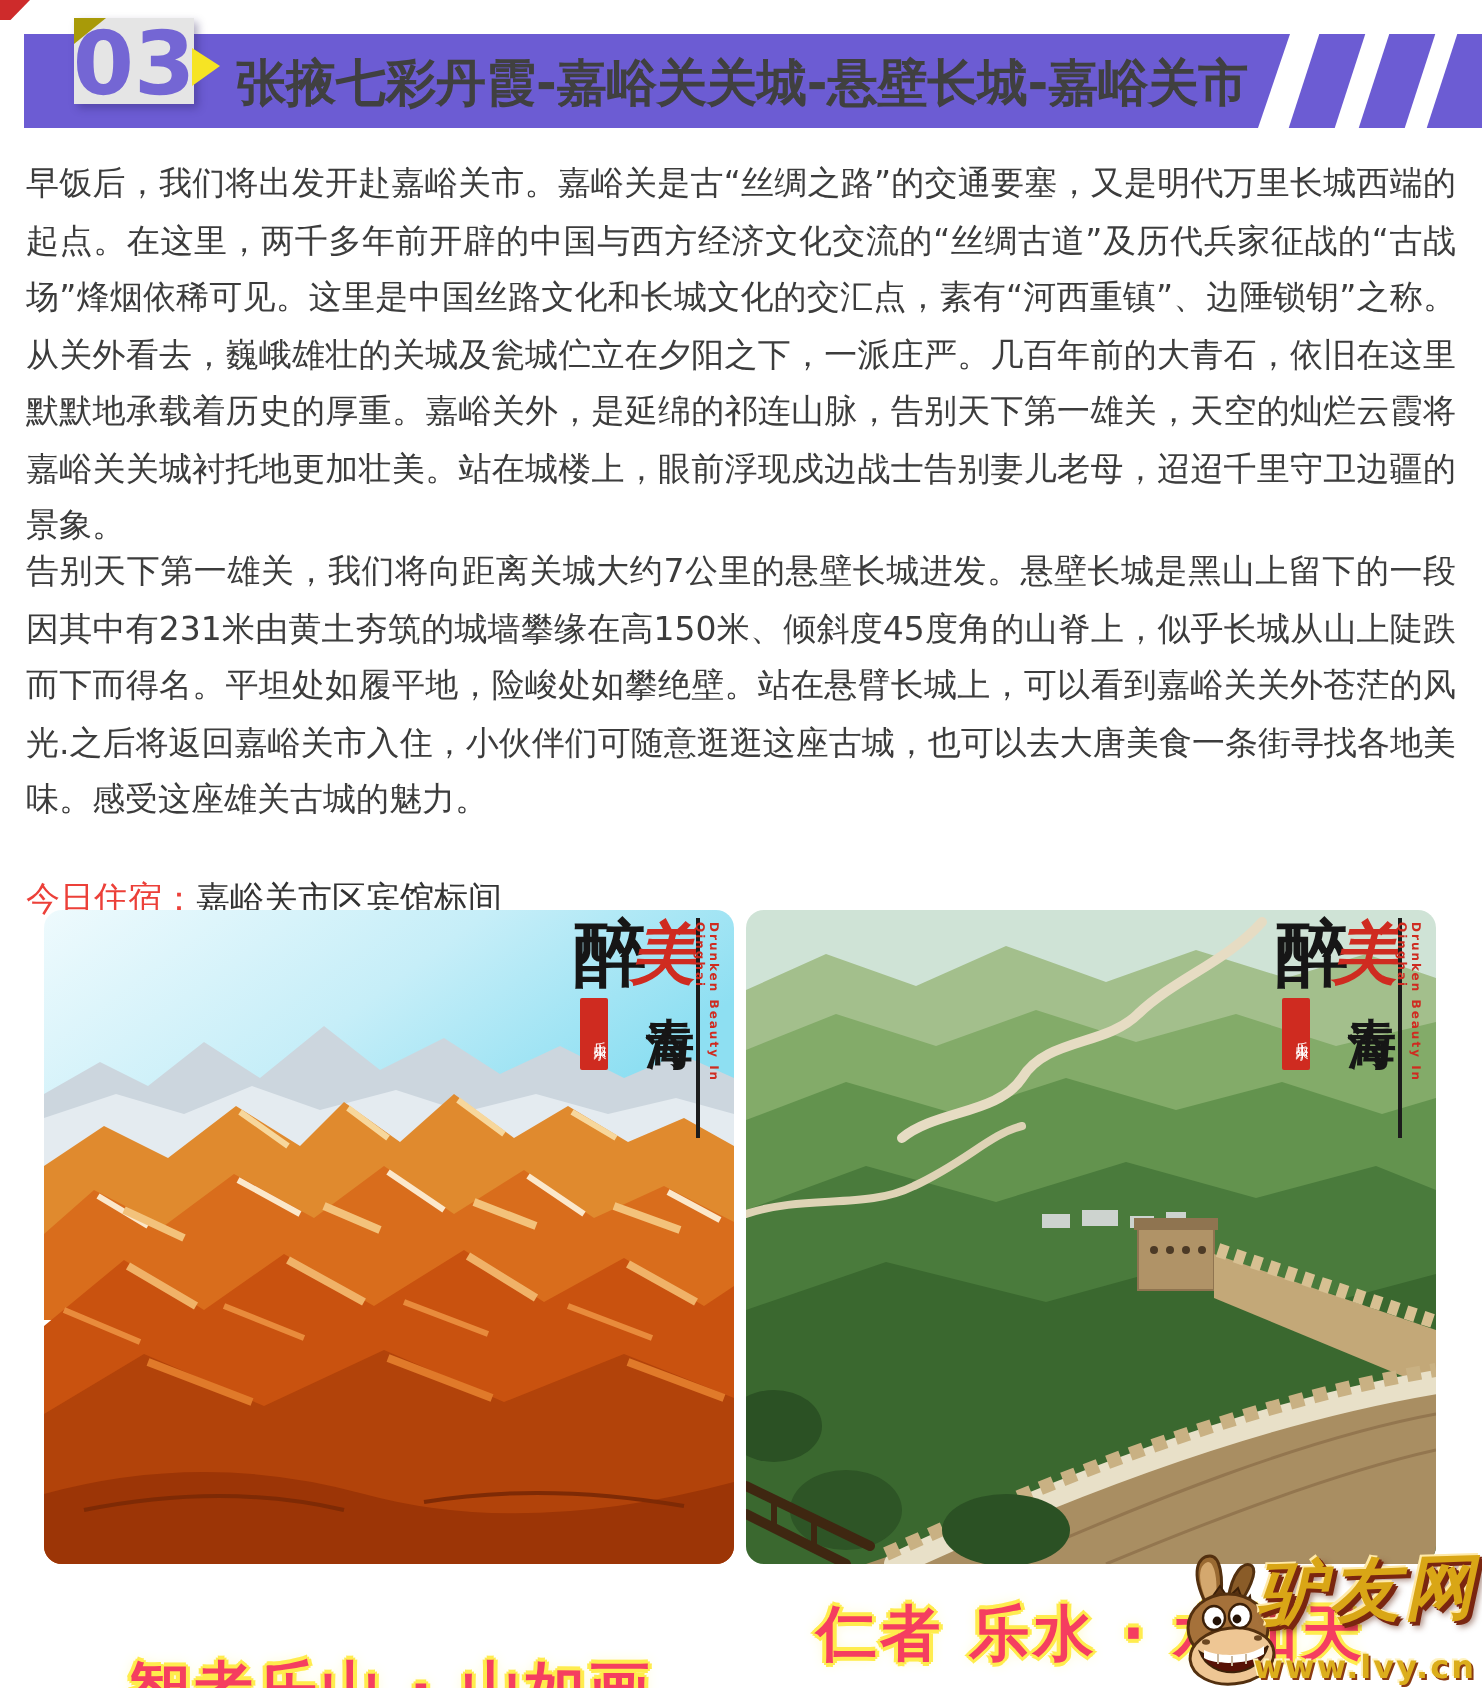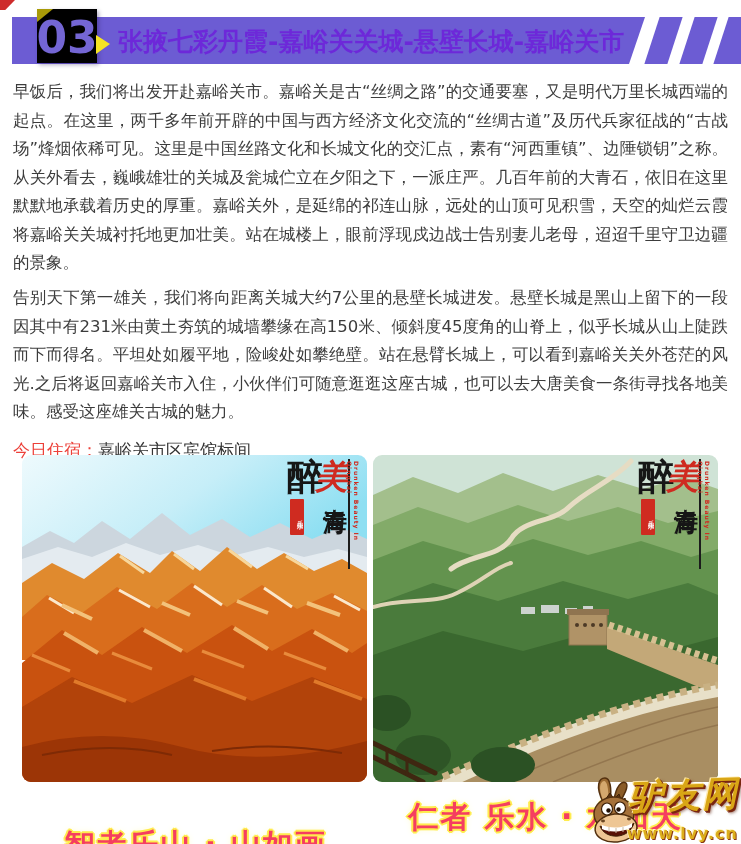--- a/index.html
+++ b/index.html
@@ -9,35 +9,35 @@
   }
   
   .corner-mark{position:absolute;left:0;top:0;width:15px;height:10px;background:#ce2b2b;
     clip-path:polygon(0 0,100% 0,35% 100%,0 100%);}
   .header-bar{position:absolute;left:12px;top:17px;width:633px;height:47px;background:#6c5cd3;
     clip-path:polygon(0 0,100% 0,calc(100% - 16px) 100%,0 100%);}
   .stripe{position:absolute;top:17px;height:47px;background:#6c5cd3;transform:skewX(-18deg);}
   .stripe.s1{left:652px;width:23px;}
   .stripe.s2{left:687px;width:23px;}
   .stripe.s3{left:721px;width:36px;}
-  .badge{position:absolute;left:37px;top:9px;width:60px;height:54px;background:#000000;
+  .badge{position:absolute;left:37px;top:9px;width:60px;height:43px;background:#e5e5e5;
     box-shadow:2px 2px 4px rgba(40,30,90,.35);z-index:3;}
   .badge-fold{position:absolute;left:0;top:0;width:16px;height:13px;background:#a89a08;
     clip-path:polygon(0 0,100% 0,0 100%);}
   .badge-arrow{position:absolute;right:-13px;bottom:9px;width:0;height:0;
     border-left:14px solid #f6e424;border-top:9px solid transparent;border-bottom:10px solid transparent;}
   .badge-number{position:absolute;inset:0;display:flex;align-items:center;justify-content:center;
     font-size:44px;font-weight:600;color:#7466d4;padding-top:3px;}
   .header-title{position:absolute;left:118px;top:17px;height:47px;line-height:49px;
-    font-size:25px;font-weight:bold;color:#6d28d9;z-index:2;white-space:nowrap;}
+    font-size:25px;font-weight:bold;color:#404040;z-index:2;white-space:nowrap;}
   
   .para{position:absolute;left:13px;width:715px;font-size:16.5px;line-height:28.5px;
     color:#3c3c3c;text-align:justify;margin:0;}
   #para1{top:78px;}
-  #para2{top:272px;margin-top:12px;}
+  #para2{top:272px;}
   .lodging{position:absolute;left:13px;top:438px;font-size:17px;line-height:24px;}
   .lodging-label{color:#ec4039;}
   .lodging-value{color:#333333;}
   
   .photo{position:absolute;top:455px;width:345px;height:327px;border-radius:9px;overflow:hidden;}
   #photo-left{left:22px;}
   #photo-right{left:373px;}
   .photo svg{display:block;width:100%;height:100%;}
   
   .watermark{position:absolute;top:0;right:6px;width:74px;height:122px;pointer-events:none;}
@@ -79,21 +79,21 @@
 <div class="stripe s1"></div>
 <div class="stripe s2"></div>
 <div class="stripe s3"></div>
 <div class="badge">
   <div class="badge-fold"></div>
   <div class="badge-arrow"></div>
   <div class="badge-number">03</div>
 </div>
 <div class="header-title">张掖七彩丹霞-嘉峪关关城-悬壁长城-嘉峪关市</div>
 
-<p class="para" id="para1">早饭后，我们将出发开赴嘉峪关市。嘉峪关是古“丝绸之路”的交通要塞，又是明代万里长城西端的起点。在这里，两千多年前开辟的中国与西方经济文化交流的“丝绸古道”及历代兵家征战的“古战场”烽烟依稀可见。这里是中国丝路文化和长城文化的交汇点，素有“河西重镇”、边陲锁钥”之称。从关外看去，巍峨雄壮的关城及瓮城伫立在夕阳之下，一派庄严。几百年前的大青石，依旧在这里默默地承载着历史的厚重。嘉峪关外，是延绵的祁连山脉，远处的山顶可见积雪，天空的灿烂云霞将嘉峪关关城衬托地更加壮美。站在城楼上，眼前浮现戍边战士告别妻儿老母，迢迢千里守卫边疆的景象。</p>
+<p class="para" id="para1">早饭后，我们将出发开赴嘉峪关市。嘉峪关是古“丝绸之路”的交通要塞，又是明代万里长城西端的起点。在这里，两千多年前开辟的中国与西方经济文化交流的“丝绸古道”及历代兵家征战的“古战场”烽烟依稀可见。这里是中国丝路文化和长城文化的交汇点，素有“河西重镇”、边陲锁钥”之称。从关外看去，巍峨雄壮的关城及瓮城伫立在夕阳之下，一派庄严。几百年前的大青石，依旧在这里默默地承载着历史的厚重。嘉峪关外，是延绵的祁连山脉，告别天下第一雄关，天空的灿烂云霞将嘉峪关关城衬托地更加壮美。站在城楼上，眼前浮现戍边战士告别妻儿老母，迢迢千里守卫边疆的景象。</p>
 <p class="para" id="para2">告别天下第一雄关，我们将向距离关城大约7公里的悬壁长城进发。悬壁长城是黑山上留下的一段因其中有231米由黄土夯筑的城墙攀缘在高150米、倾斜度45度角的山脊上，似乎长城从山上陡跌而下而得名。平坦处如履平地，险峻处如攀绝壁。站在悬臂长城上，可以看到嘉峪关关外苍茫的风光.之后将返回嘉峪关市入住，小伙伴们可随意逛逛这座古城，也可以去大唐美食一条街寻找各地美味。感受这座雄关古城的魅力。</p>
 
 <div class="lodging">
   <span class="lodging-label">今日住宿：</span><span class="lodging-value">嘉峪关市区宾馆标间</span>
 </div>
 
 <div class="photo" id="photo-left">
   <svg viewBox="0 0 345 327" preserveAspectRatio="none">
     <defs>
       <linearGradient id="sky1" x1="0" y1="0" x2="0.9" y2="0.5">

